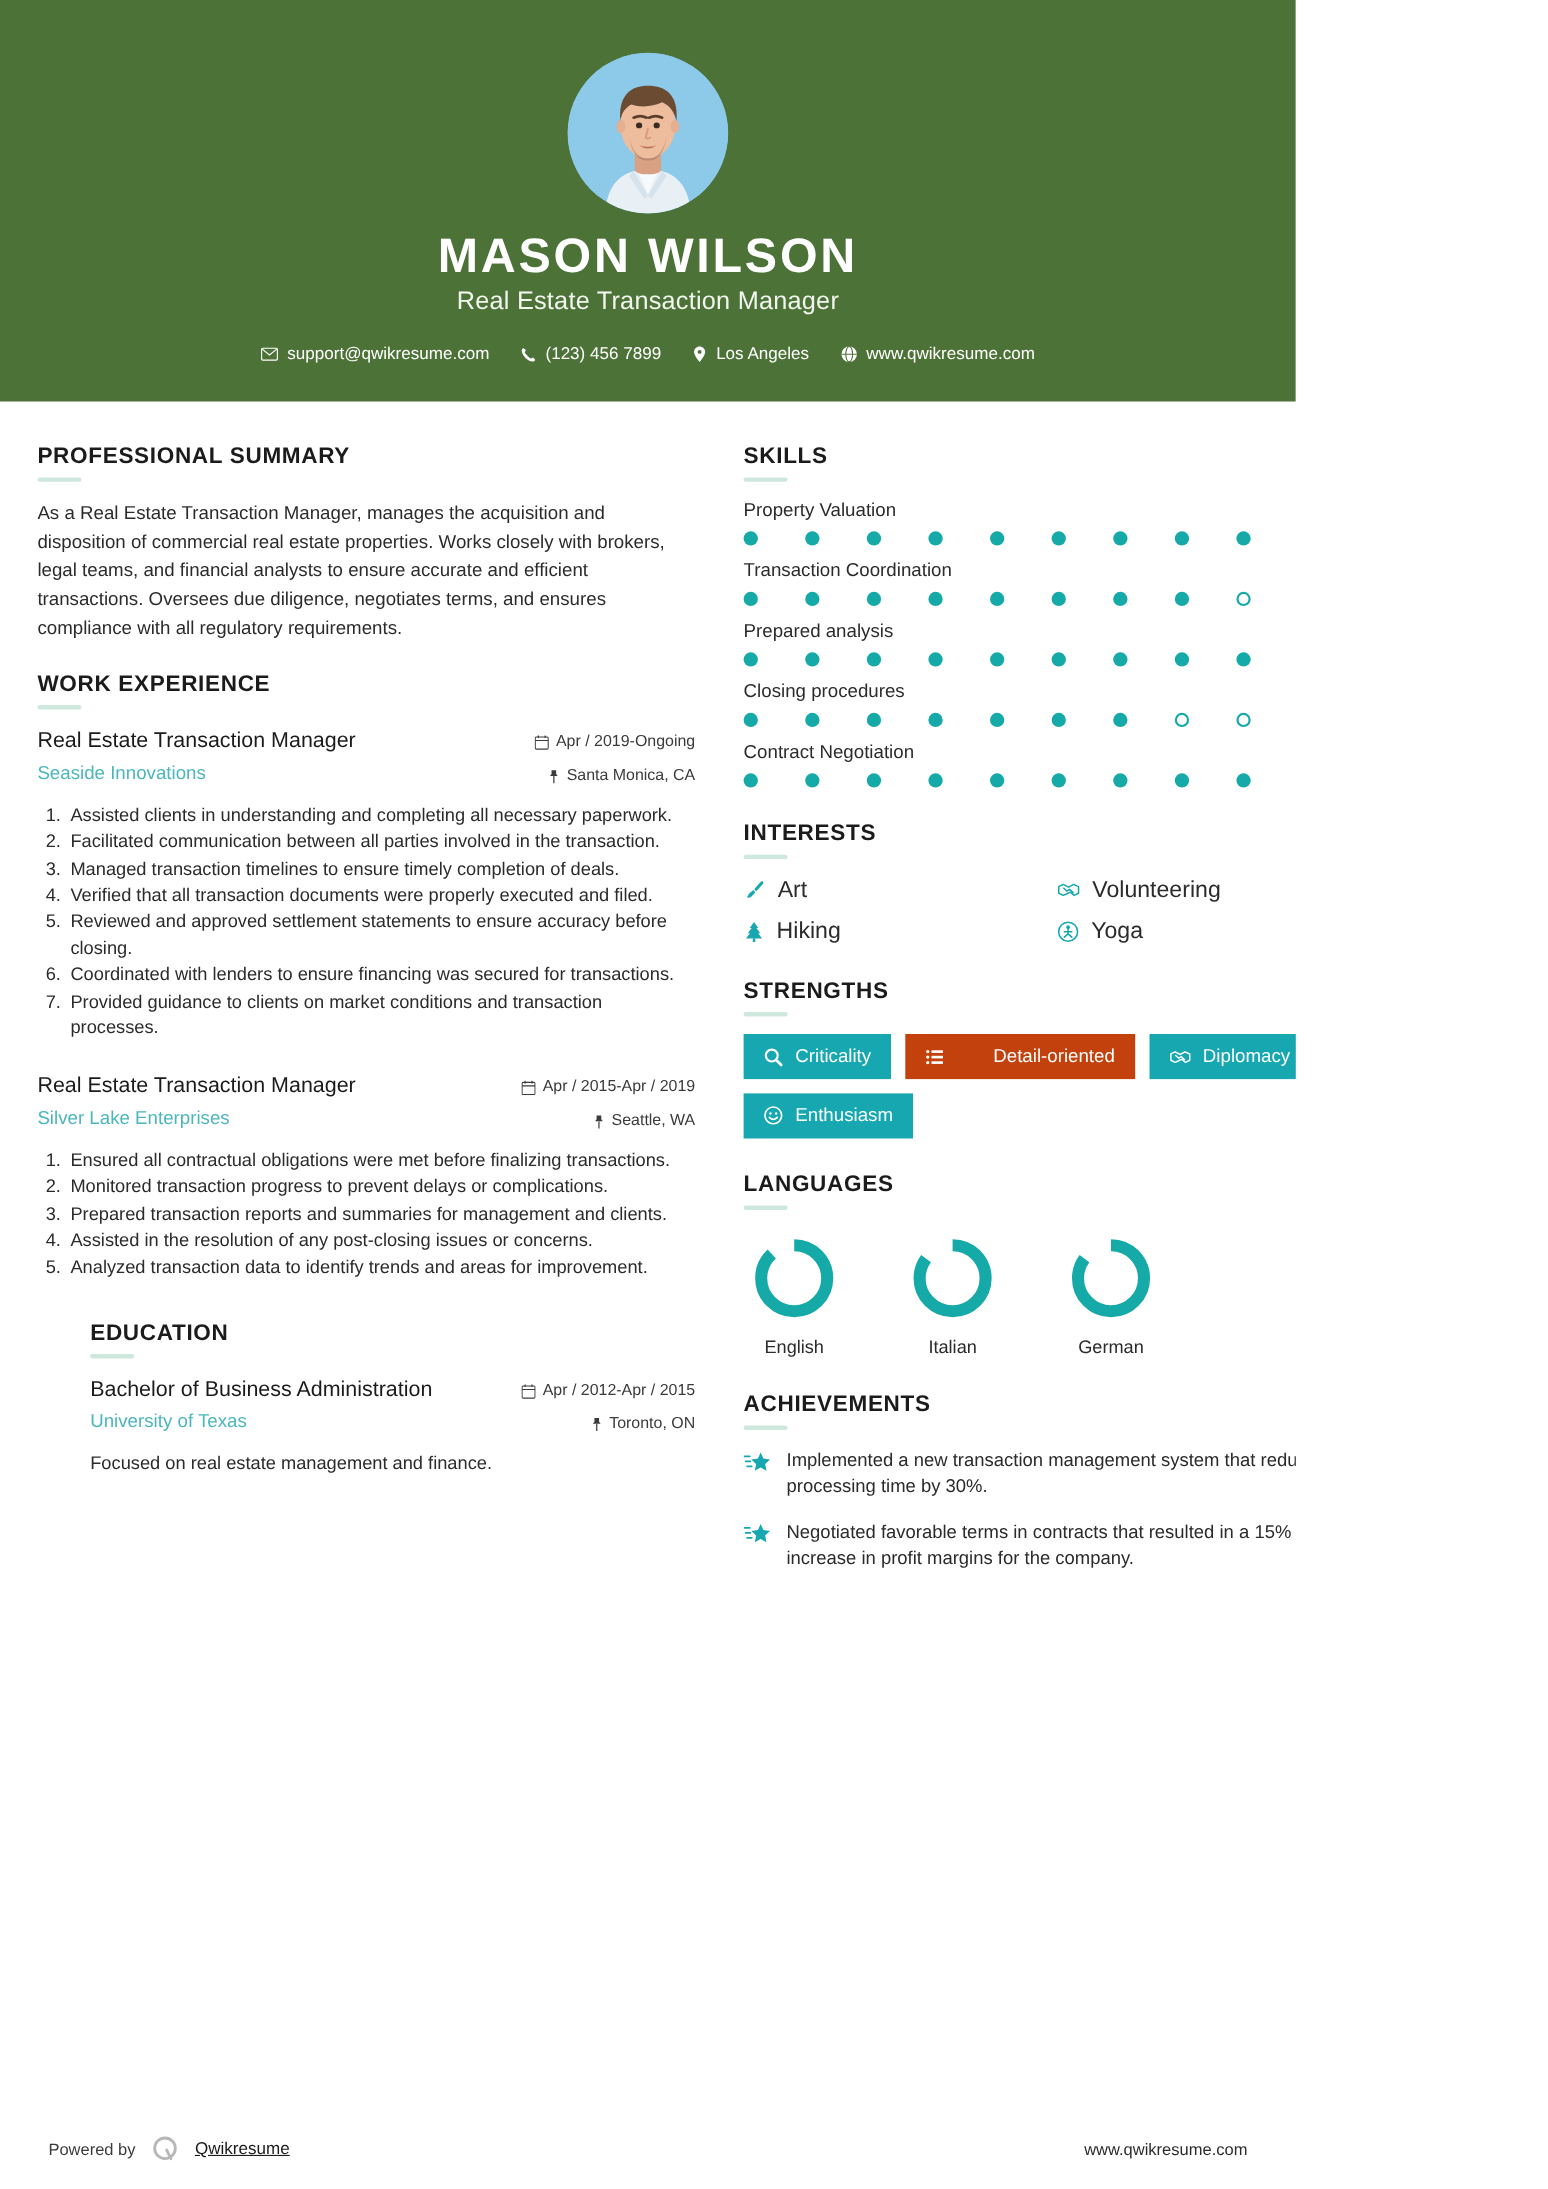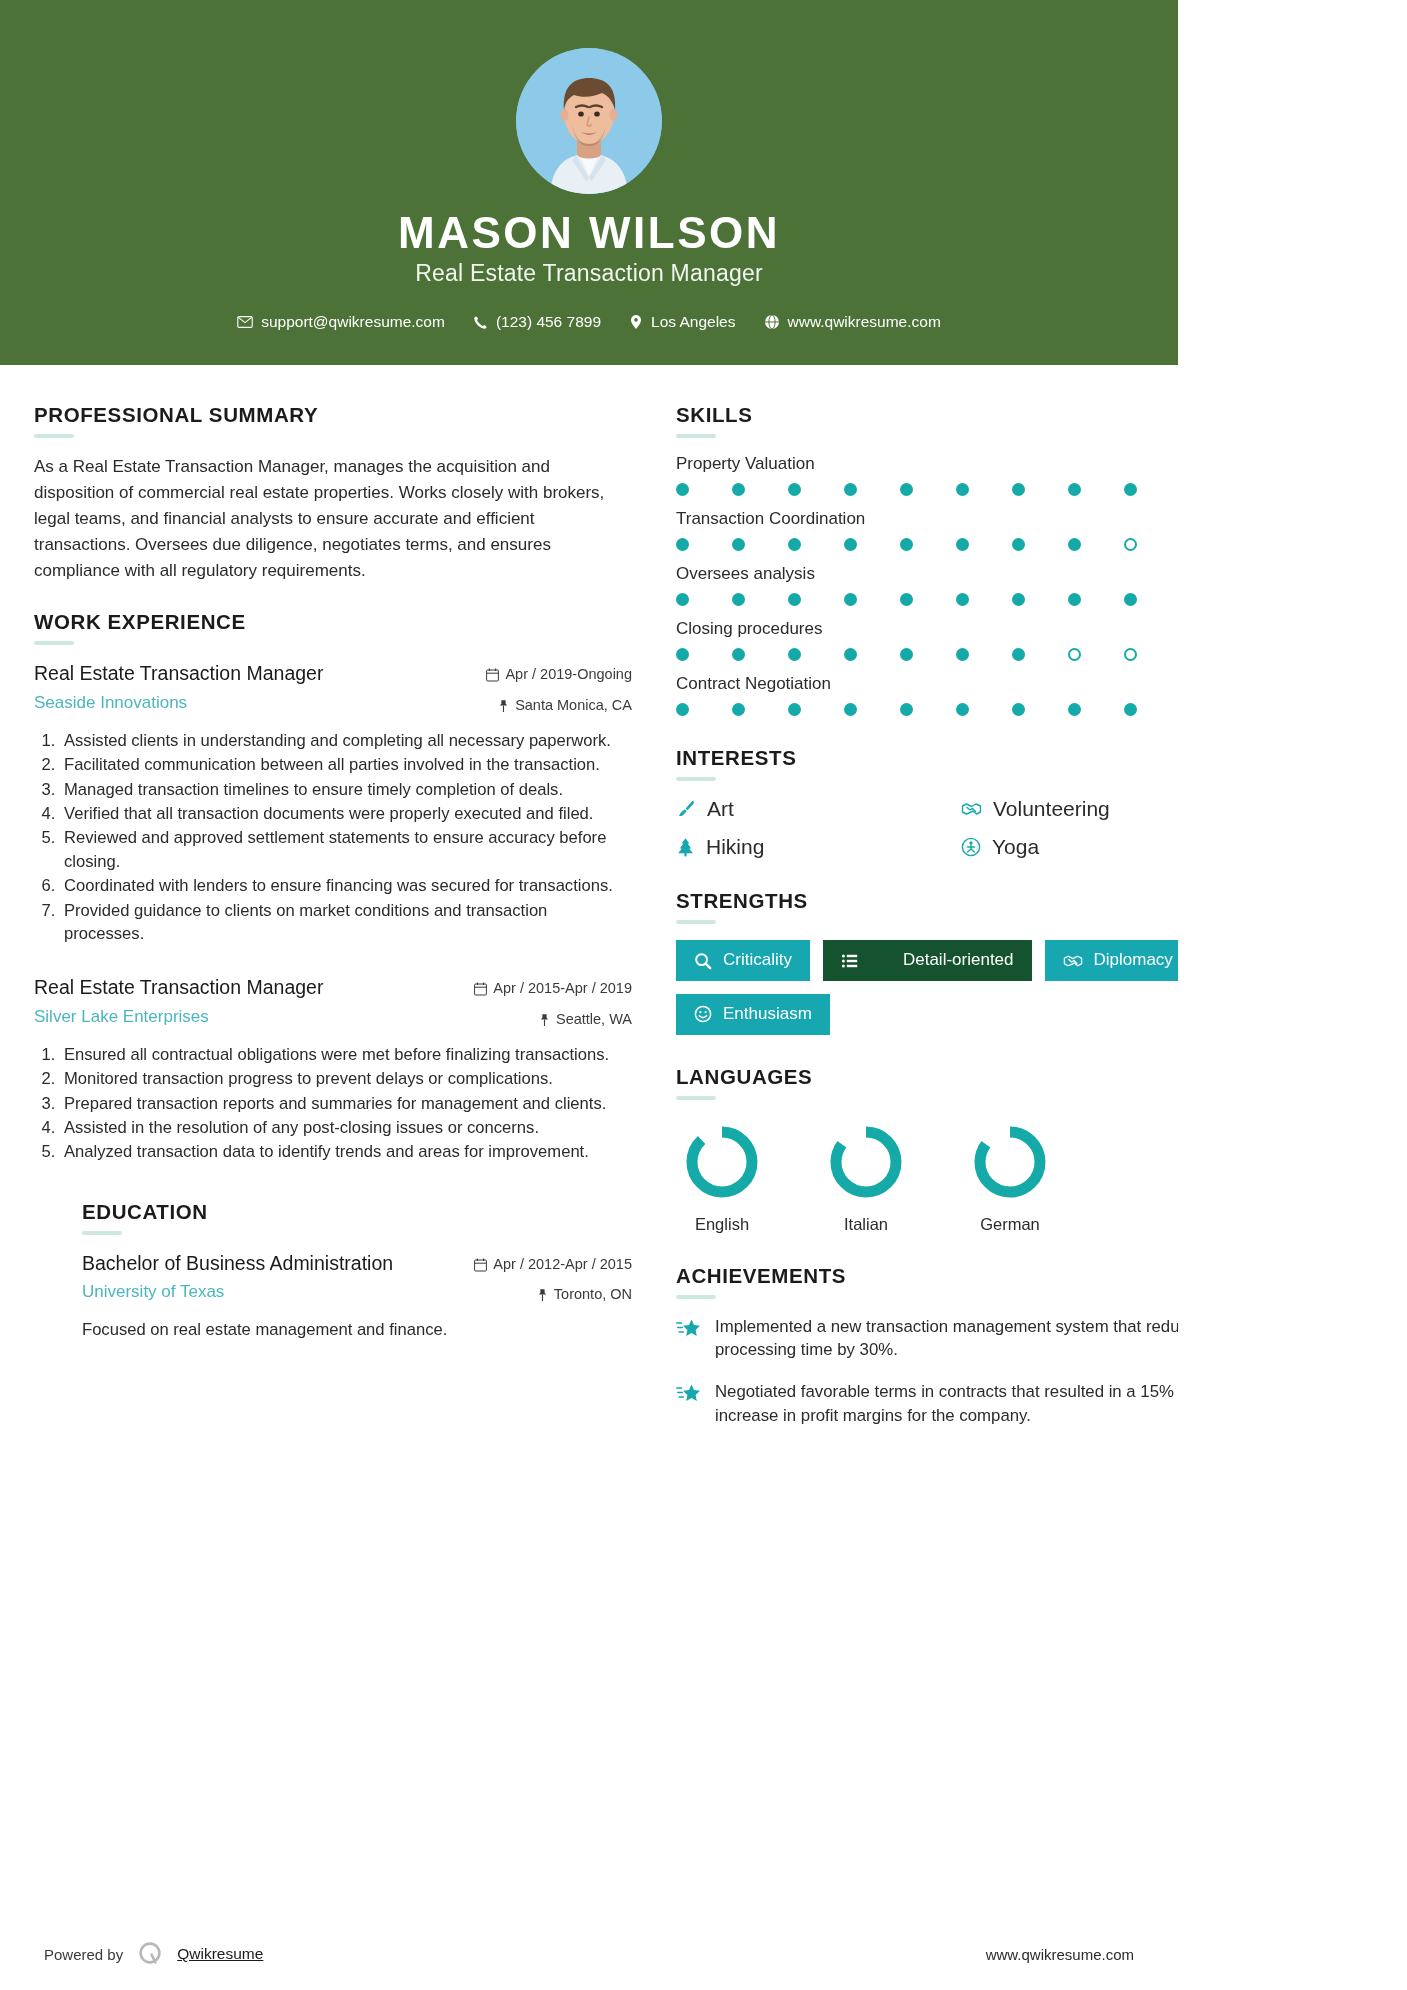--- a/index.html
+++ b/index.html
@@ -483,21 +483,21 @@
               <span class="dot on" style="background: rgb(21, 170, 168);"></span>
               <span class="dot on" style="background: rgb(21, 170, 168);"></span>
               <span class="dot on" style="background: rgb(21, 170, 168);"></span>
               <span class="dot on" style="background: rgb(21, 170, 168);"></span>
               <span class="dot on" style="background: rgb(21, 170, 168);"></span>
               <span class="dot off" style="border-color: rgb(21, 170, 168);"></span>
               <span class="dot off" style="border-color: rgb(21, 170, 168);"></span>
             </div>
         </div>
         <div class="skill-block">
-          <div class="skill-name">Oversees analysis</div>
+          <div class="skill-name">Prepared analysis</div>
           <div class="dots">
               <span class="dot on" style="background: rgb(21, 170, 168);"></span>
               <span class="dot on" style="background: rgb(21, 170, 168);"></span>
               <span class="dot on" style="background: rgb(21, 170, 168);"></span>
               <span class="dot on" style="background: rgb(21, 170, 168);"></span>
               <span class="dot on" style="background: rgb(21, 170, 168);"></span>
               <span class="dot on" style="background: rgb(21, 170, 168);"></span>
               <span class="dot on" style="background: rgb(21, 170, 168);"></span>
               <span class="dot on" style="background: rgb(21, 170, 168);"></span>
               <span class="dot on" style="background: rgb(21, 170, 168);"></span>
@@ -583,21 +583,21 @@
         <div class="strengths-wrap">
 
           <div class="strength-chip" style="background: rgb(22, 167, 176);">
             <svg width="18" height="18" viewBox="0 0 18 18">
               <circle cx="7.6" cy="7.6" r="5.4" fill="none" stroke="#ffffff" stroke-width="2"></circle>
               <line x1="11.6" y1="11.6" x2="16.2" y2="16.2" stroke="#ffffff" stroke-width="2.4" stroke-linecap="round"></line>
             </svg>
             <span>Criticality</span>
           </div>
 
-          <div class="strength-chip" style="background: #14532d; gap: 44px;">
+          <div class="strength-chip" style="background: #c2410c; gap: 44px;">
             <svg width="18" height="18" viewBox="0 0 18 18">
               <circle cx="2.4" cy="4" r="1.5" fill="#ffffff"></circle>
               <circle cx="2.4" cy="9" r="1.5" fill="#ffffff"></circle>
               <circle cx="2.4" cy="14" r="1.5" fill="#ffffff"></circle>
               <rect x="5.8" y="2.8" width="10.4" height="2.4" fill="#ffffff"></rect>
               <rect x="5.8" y="7.8" width="10.4" height="2.4" fill="#ffffff"></rect>
               <rect x="5.8" y="12.8" width="10.4" height="2.4" fill="#ffffff"></rect>
             </svg>
             <span>Detail-oriented</span>
           </div>

